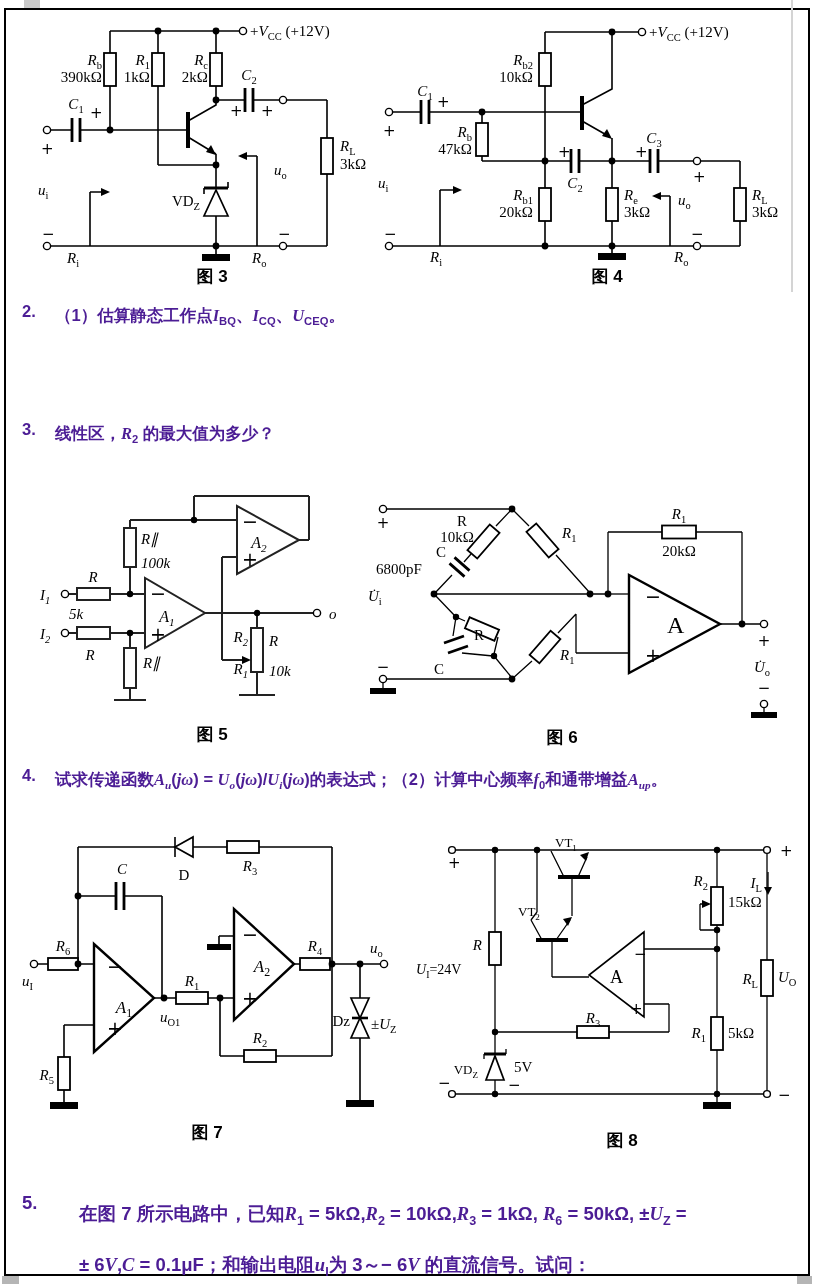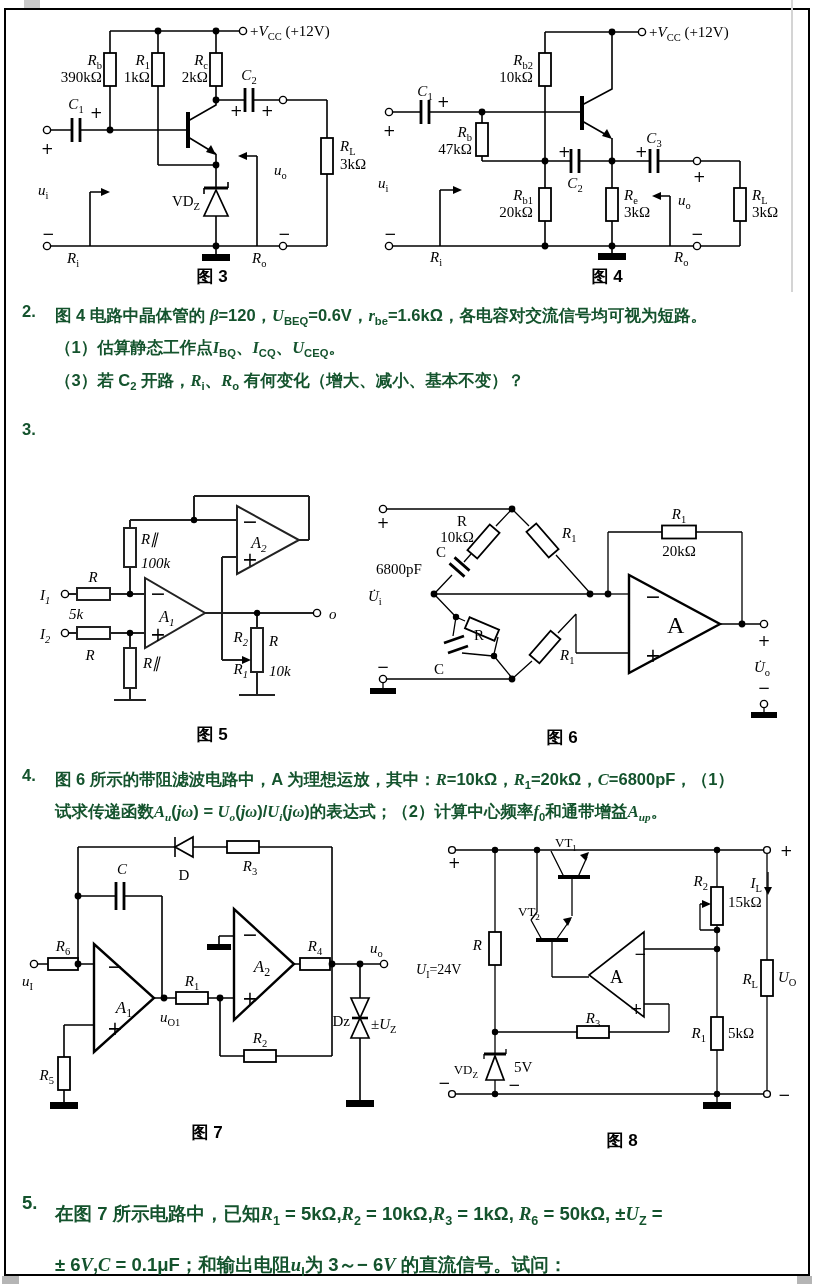--- a/index.html
+++ b/index.html
@@ -1,17 +1,17 @@
 <!DOCTYPE html>
 <html><head>
 <meta charset="utf-8">
 <style>
   html,body{margin:0;padding:0;background:#fff;}
   #page{position:relative;width:812px;height:1284px;background:#fff;overflow:hidden;
-        font-family:"Liberation Sans",sans-serif;color:#14532d;}
+        font-family:"Liberation Sans",sans-serif;color:#4c1d95;}
   .border-frame{position:absolute;left:4px;top:8px;width:802px;height:1264px;border:2px solid #000;}
   .artifact{position:absolute;background:#c9c9c9;}
   .gray-vline{position:absolute;left:791px;top:0;width:2px;height:292px;background:#d4d4d4;}
   svg{position:absolute;}
   svg text{font-family:"Liberation Serif",serif;font-size:15px;fill:#000;}
   svg .it{font-style:italic;}
   svg .cap{font-family:"Liberation Sans",sans-serif;font-weight:bold;font-size:17px;}
   svg .sm{font-size:13px;}
   svg .hand{font-family:"DejaVu Sans",sans-serif;font-style:italic;fill:#222;}
   svg .pm{font-size:15px;font-family:"DejaVu Sans",sans-serif;}
@@ -32,21 +32,21 @@
   .ah{fill:#000;stroke:none;}
   .q{position:absolute;left:20px;width:782px;font-weight:700;font-size:16.5px;}
   .qnum{position:absolute;left:2px;top:0;width:32px;}
   .qbody{margin-left:35px;}
   .qline{line-height:26px;white-space:nowrap;}
   .v{font-family:"Liberation Serif",serif;font-style:italic;}
   .it{font-style:italic;}
   sub{font-size:68%;}
   .wavy{text-decoration:underline;text-decoration-style:wavy;text-decoration-color:#c00;
         text-decoration-thickness:1px;text-underline-offset:4px;}
-  #q5 .qline{line-height:44px;font-size:18.5px;}
+  #q5 .qline{line-height:44px;font-size:18.5px;margin-left:24px;}
 </style>
 </head>
 <body>
 
 <div id="page">
   <div class="border-frame"></div>
   <div class="artifact" style="left:24px;top:0;width:16px;height:8px;"></div>
   <div class="gray-vline"></div>
   <div class="artifact" style="left:2px;top:1276px;width:17px;height:8px;background:#b5b5b5;"></div>
   <div class="artifact" style="left:797px;top:1276px;width:17px;height:8px;background:#b5b5b5;"></div>
@@ -455,36 +455,34 @@
       <text x="26" y="256" class="pm">−</text>
       <text x="96" y="258" class="pm">−</text>
       <text x="366" y="268" class="pm">−</text>
       <text x="210" y="314" text-anchor="middle" class="cap">图 8</text>
     </g>
   </svg>
 
   <div class="q" id="q2" style="top:302px;">
     <div class="qnum">2.</div>
     <div class="qbody">
-      <div class="qline"><span>图 4 电路中晶体管的 </span><span class="v">β</span><span>=120，</span><span class="v">U</span><sub>BEQ</sub><span>=0.6V，</span><span class="v">r</span><sub>be</sub><span>=1.6kΩ，各电容对交流信号均可视为短路。</span></div>
       <div class="qline"><span>（1）估算静态工作点</span><span class="v">I</span><sub>BQ</sub><span>、</span><span class="v">I</span><sub>CQ</sub><span>、</span><span class="v">U</span><sub>CEQ</sub><span>。</span></div>
-      <div class="qline"><span>（3）若 C</span><sub>2</sub><span> 开路，</span><span class="v">R</span><sub>i</sub><span>、</span><span class="v">R</span><sub>o</sub><span> 有何变化（增大、减小、基本不变）？</span></div>
     </div>
   </div>
 
   <div class="q" id="q3" style="top:420px;">
     <div class="qnum">3.</div>
     <div class="qbody">
+      <div class="qline"><span>线性区，</span><span class="v">R</span><sub>2</sub><span> 的最大值为多少？</span></div>
     </div>
   </div>
 
   <div class="q" id="q4" style="top:766px;">
     <div class="qnum">4.</div>
     <div class="qbody">
-      <div class="qline"><span>图 6 所示的带阻滤波电路中，A 为理想运放，其中：</span><span class="v">R</span><span>=10kΩ，</span><span class="v">R</span><sub>1</sub><span>=20kΩ，</span><span class="v">C</span><span>=6800pF，（1）</span></div>
       <div class="qline"><span>试求传递函数</span><span class="v">A</span><sub class="v">u</sub><span>(</span><span class="v">jω</span><span>) = </span><span class="v">U</span><sub class="v">o</sub><span>(</span><span class="v">jω</span><span>)/</span><span class="v">U</span><sub class="v">i</sub><span>(</span><span class="v">jω</span><span>)的表达式；（2）计算中心频率</span><span class="v">f</span><sub>0</sub><span>和通带增益</span><span class="v">A</span><sub class="v">up</sub><span>。</span></div>
     </div>
   </div>
 
   <div class="q" id="q5" style="top:1192px;">
     <div class="qnum" style="font-size:18.5px;">5.</div>
     <div class="qbody">
       <div class="qline"><span>在图 7 所示电路中，已知</span><span class="v">R</span><sub>1</sub><span> = 5kΩ,</span><span class="v">R</span><sub>2</sub><span> = 10kΩ,</span><span class="v">R</span><sub>3</sub><span> = 1kΩ, </span><span class="v">R</span><sub>6</sub><span> = 50kΩ, ±</span><span class="v">U</span><sub>Z</sub><span> =</span></div>
       <div class="qline"><span>± 6</span><span class="v">V</span><span>,</span><span class="v">C</span><span> = 0.1μF；和输出电阻</span><span class="v">u</span><sub>I</sub><span>为 3～− 6</span><span class="v">V</span><span> 的直流信号。试问：</span></div>
     </div>

